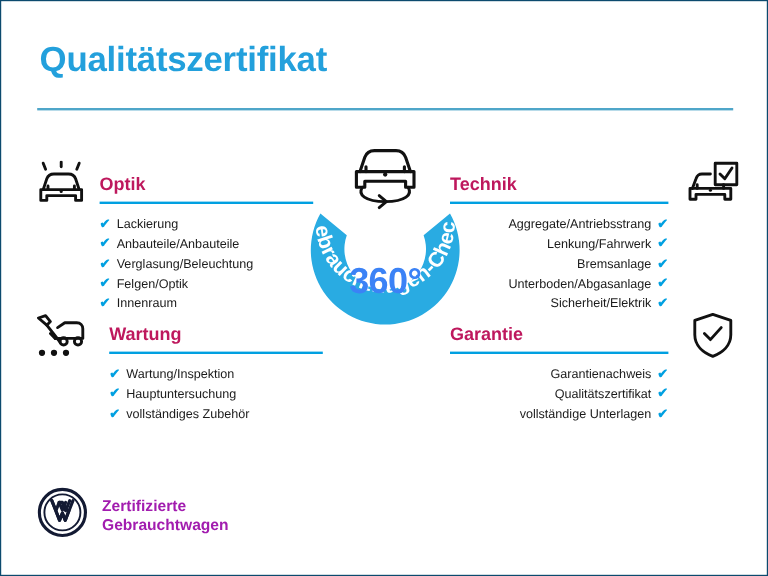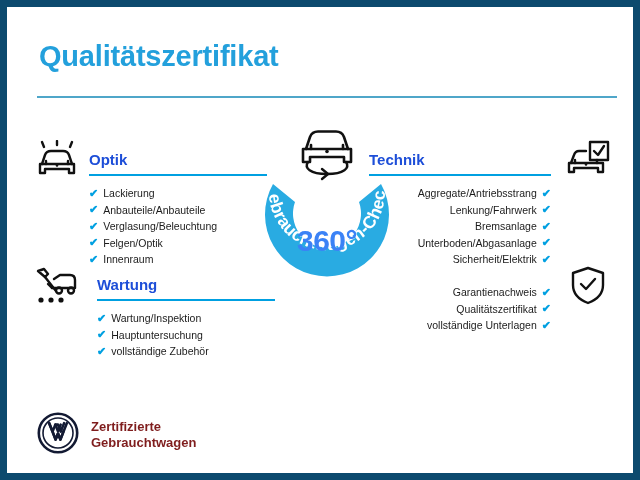--- a/index.html
+++ b/index.html
@@ -9,21 +9,21 @@
   }
   body {
     font-family: "Liberation Sans", sans-serif;
     -webkit-font-smoothing: antialiased;
   }
   .page {
     position: relative;
     width: 640px;
     height: 480px;
     background: #ffffff;
-    border: 7px solid #0c4a6e;
+    border: 1px solid #0c4a6e;
     box-sizing: border-box;
     overflow: hidden;
   }
 
   
   .title {
     position: absolute;
     left: 32px;
     top: 33px;
     font-size: 29px;
@@ -45,21 +45,21 @@
   .section {
     position: absolute;
   }
   .sec-head {
     position: relative;
     height: 26px;
   }
   .sec-title {
     font-size: 15px;
     font-weight: bold;
-    color: #1d4ed8;
+    color: #be185d;
     line-height: 20px;
     white-space: nowrap;
   }
   .sec-rule {
     position: absolute;
     left: 0;
     bottom: 0;
     height: 2px;
     background: #00A0E1;
   }
@@ -150,21 +150,21 @@
     position: absolute;
     left: 30px;
     top: 405px;
     display: flex;
     align-items: center;
     gap: 12px;
   }
   .footer-text {
     font-size: 13px;
     font-weight: bold;
-    color: #7f1d1d;
+    color: #a21caf;
     line-height: 16px;
     white-space: pre-line;
   }
 </style>
 </head>
 <body>
 
 <div class="page">
 
   <div class="title">Qualitätszertifikat</div>
@@ -254,21 +254,21 @@
       <li>
           <span class="check">✔</span>
           <span>Wartung/Inspektion</span>
         </li>
       <li>
           <span class="check">✔</span>
           <span>Hauptuntersuchung</span>
         </li>
       <li>
           <span class="check">✔</span>
-          <span>vollständige Zubehör</span>
+          <span>vollständiges Zubehör</span>
         </li>
     </ul>
   </div>
 
   <div class="section right" id="sec-technik">
     <div class="sec-head">
       <div class="sec-title">Technik</div>
       <div class="sec-rule"></div>
     </div>
     <ul class="sec-list">
@@ -289,20 +289,24 @@
           <span class="check">✔</span>
         </li>
       <li>
           <span>Sicherheit/Elektrik</span>
           <span class="check">✔</span>
         </li>
     </ul>
   </div>
 
   <div class="section right" id="sec-garantie">
+    <div class="sec-head">
+      <div class="sec-title">Garantie</div>
+      <div class="sec-rule"></div>
+    </div>
     <ul class="sec-list">
       <li>
           <span>Garantienachweis</span>
           <span class="check">✔</span>
         </li>
       <li>
           <span>Qualitätszertifikat</span>
           <span class="check">✔</span>
         </li>
       <li>

